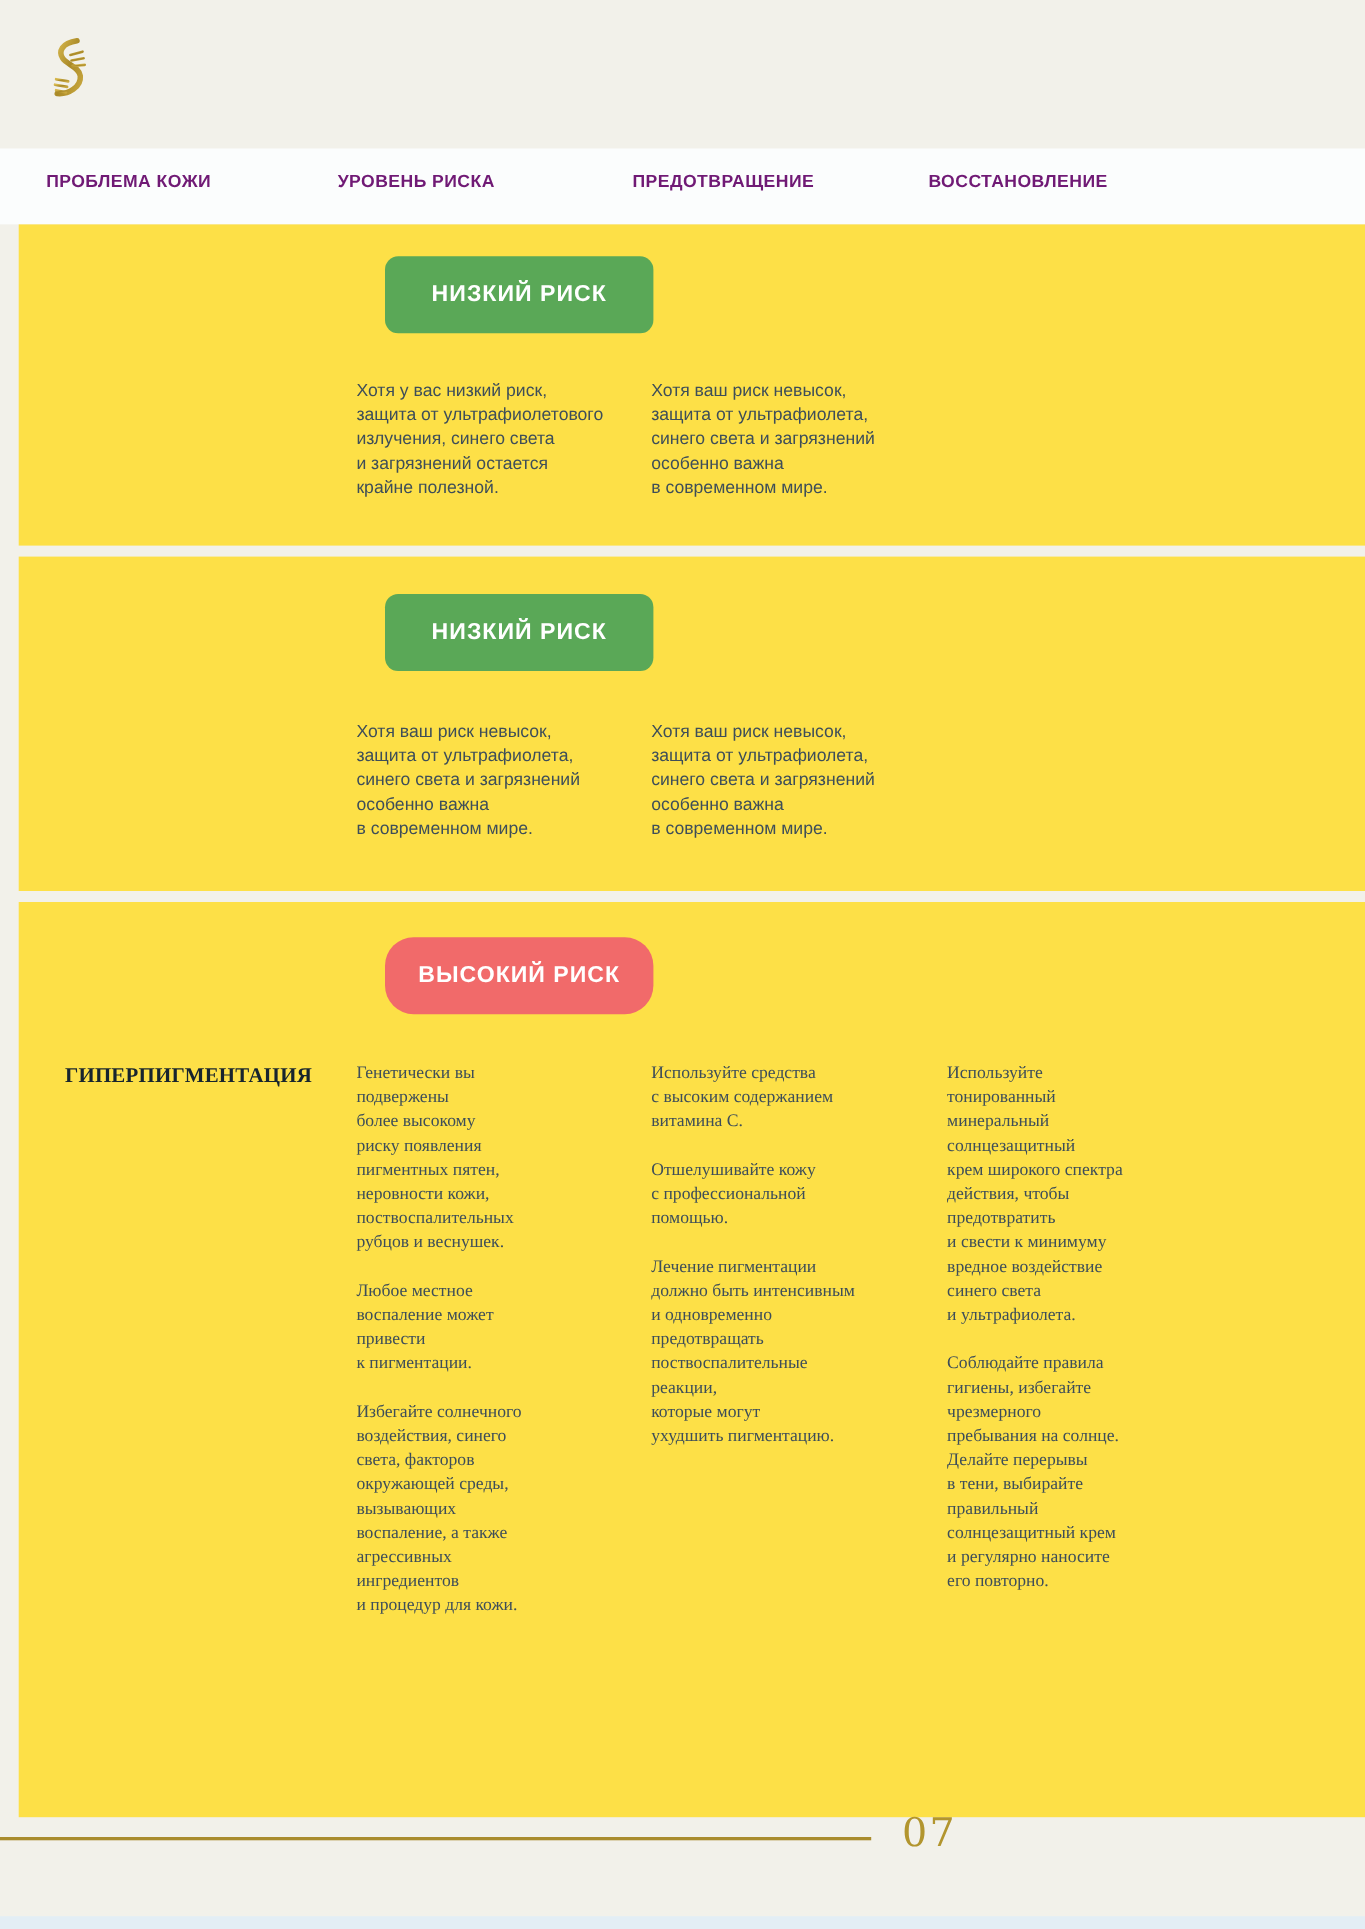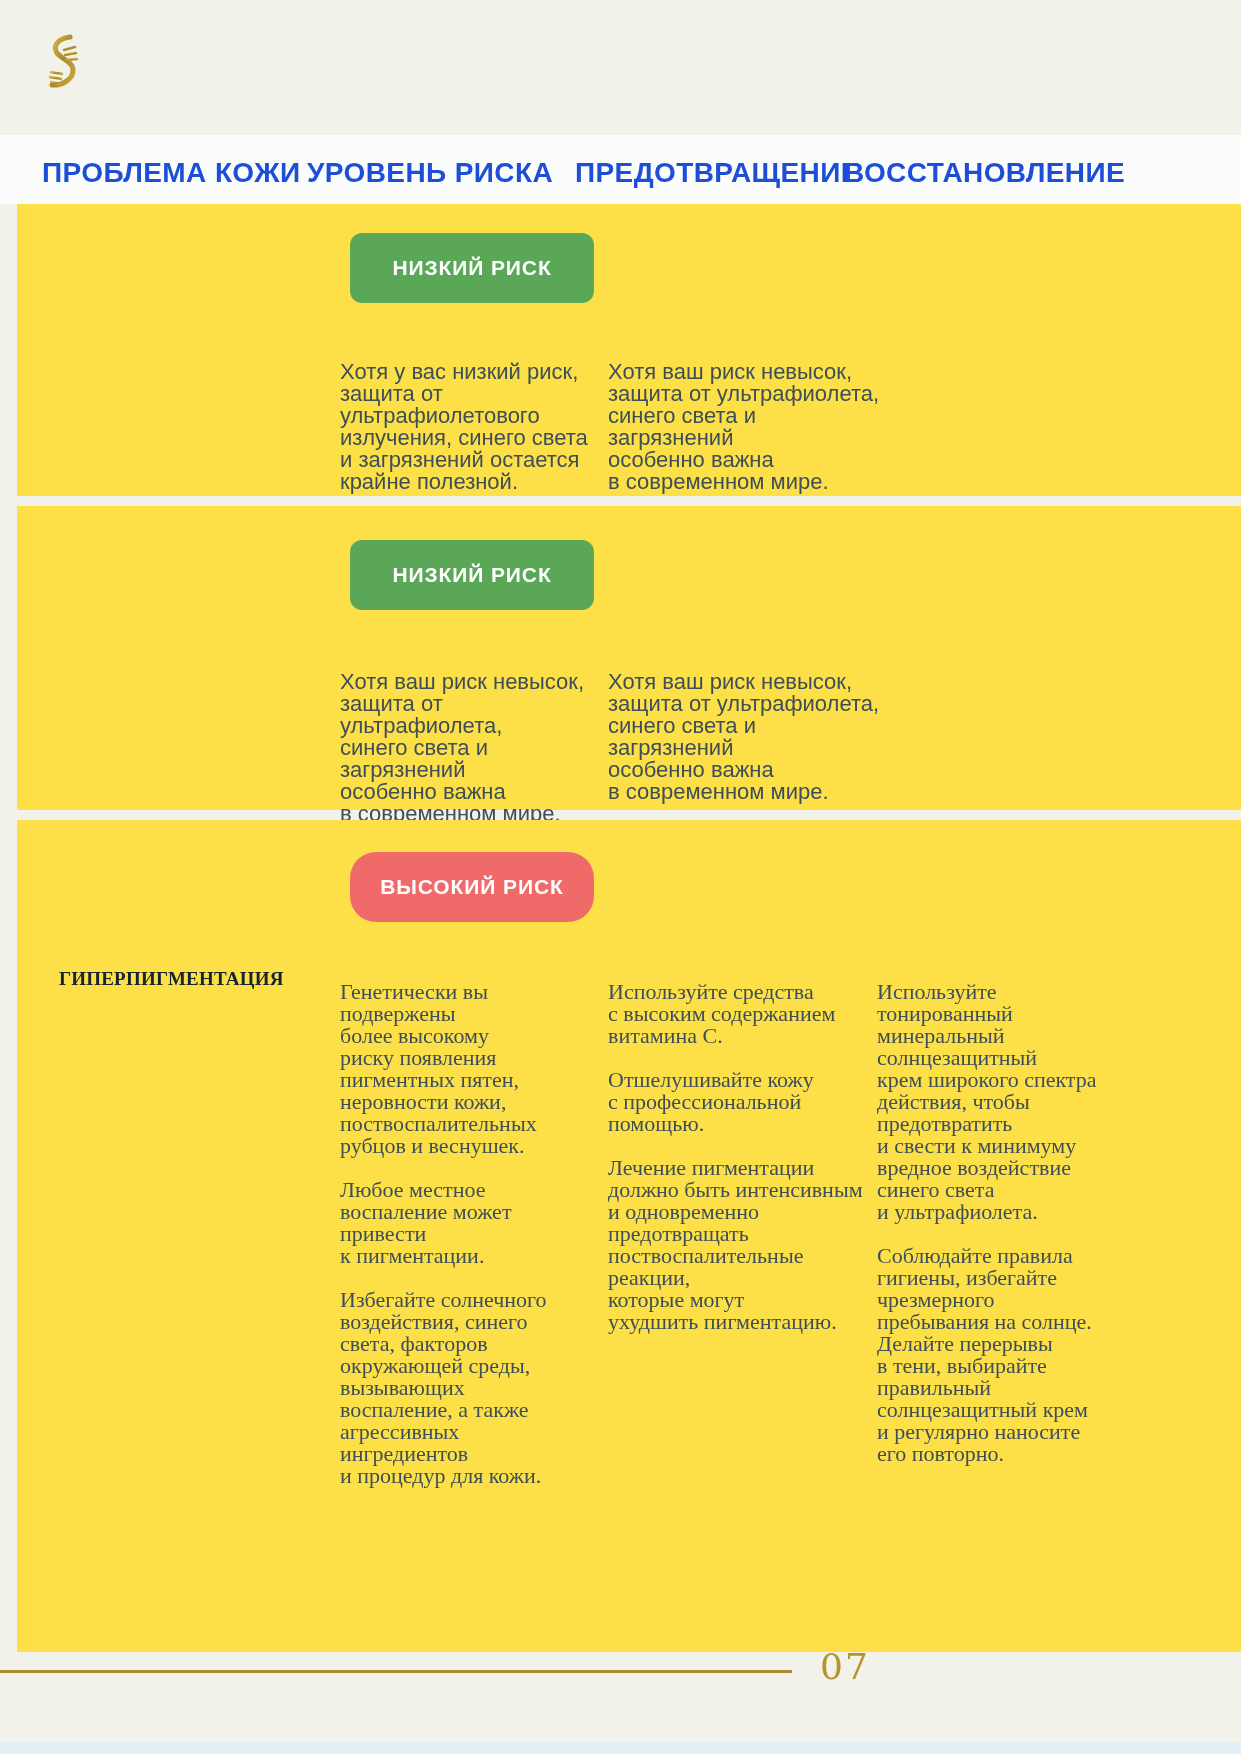--- a/index.html
+++ b/index.html
@@ -8,22 +8,22 @@
     background:#f2f1ea; overflow:hidden;
     font-family:"Liberation Sans","DejaVu Sans",sans-serif;
   }
   .logo { position:absolute; left:44px; top:34px; width:40px; height:62px; }
 
   .header-band {
     position:absolute; left:0; top:135px; width:100%; height:69px;
     background:#fbfdfd;
   }
   .col-h {
-    position:absolute; top:22px; font-size:28px; font-weight:bold;
-    color:#1d4ed8; letter-spacing:.4px; white-space:nowrap;
+    position:absolute; top:22px; font-size:16px; font-weight:bold;
+    color:#701a75; letter-spacing:.4px; white-space:nowrap;
   }
   .hc1 { left:42px; } .hc2 { left:307px; } .hc3 { left:575px; } .hc4 { left:844px; }
 
   .row { position:absolute; left:17px; width:100%; background:#fde047; }
   .row1 { top:204px;  height:292px; }
   .row2 { top:506px;  height:304px; }
   .row3 { top:820px;  height:832px; }
 
   .badge {
     position:absolute; left:333px; width:244px; height:70px;
@@ -34,22 +34,22 @@
   .row1 .badge { top:29px; }
   .row2 .badge { top:34px; }
   .row3 .badge { top:32px;border-radius:26px; }
 
   .problem {
     position:absolute; left:42px; width:250px; margin:0;
     font-size:19px; font-weight:bold; color:#17242e;
     line-height:27px; letter-spacing:.2px; white-space:pre-line;
   }
   .cell {
-    position:absolute; margin:16px;
-    font-size:22px; color:#3e4e59; line-height:22px; white-space:pre-line;
+    position:absolute; margin:0;
+    font-size:16px; color:#3e4e59; line-height:22px; white-space:pre-line;
   }
   .row1 .problem, .row1 .cell { top:141px; }
   .row2 .problem, .row2 .cell { top:149px; }
   .row3 .problem, .row3 .cell { top:145px;font-family:Liberation Serif, serif; }
   .cell.cc2 { left:307px; width:268px; }
   .cell.cc3 { left:575px; width:272px; }
   .cell.cc4 { left:844px; width:330px; }
 
   .gold-line {
     position:absolute; left:0; top:1670px; width:792px; height:3px;

